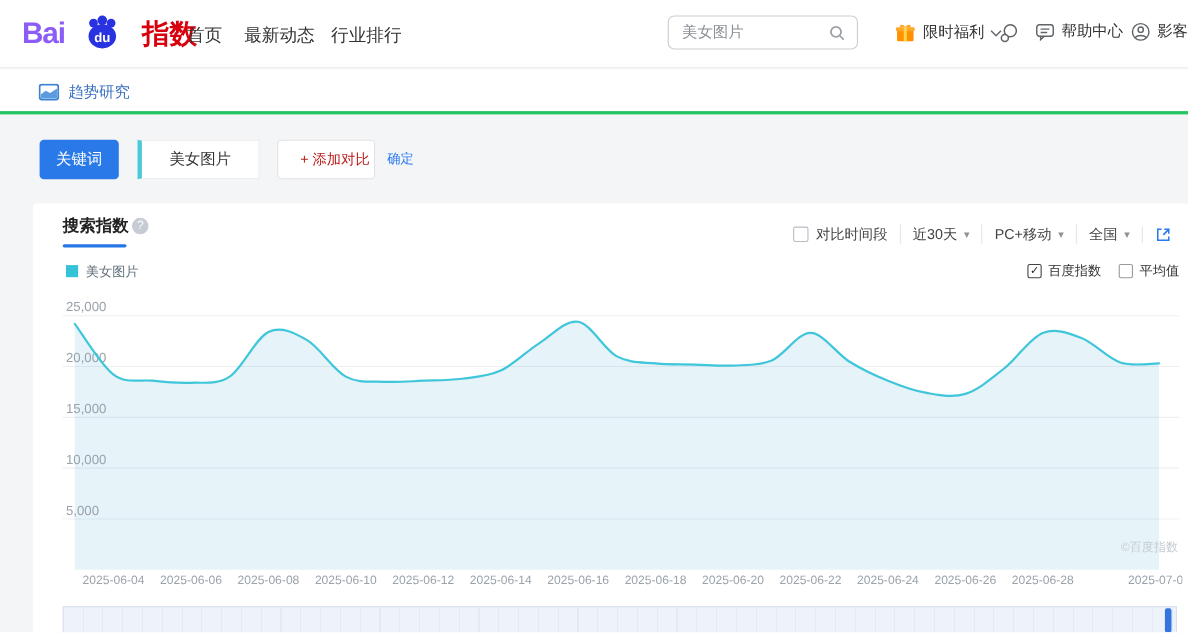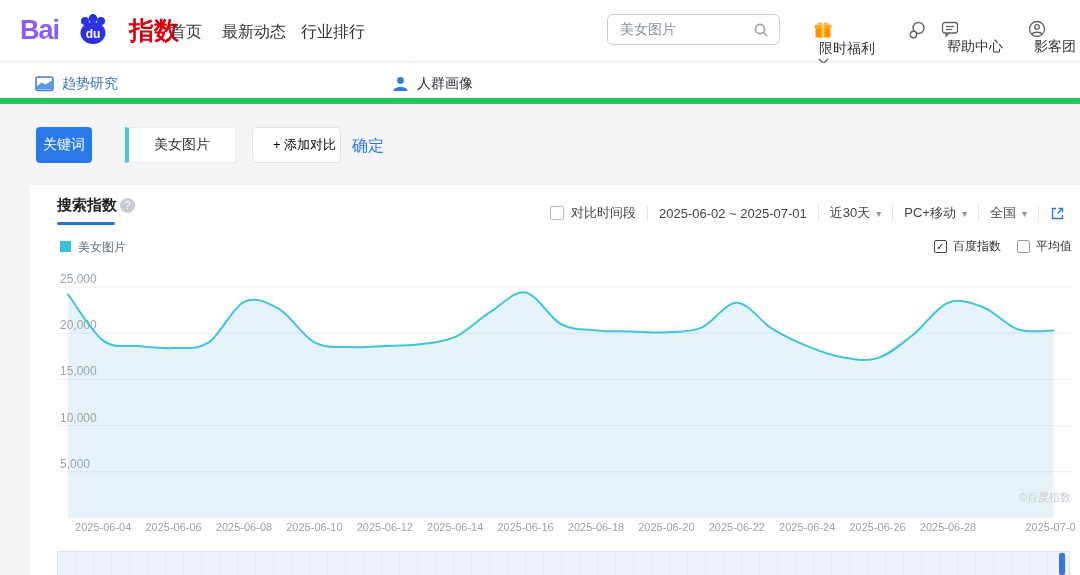--- a/index.html
+++ b/index.html
@@ -10,35 +10,35 @@
   
   .navbar { position:absolute; left:0; top:0; width:1080px; height:62px; background:#fff; border-bottom:1px solid #ededed; }
   .logo { position:absolute; left:20px; top:12px; display:flex; align-items:center; cursor:pointer; }
   .logo-bai { color:#8b5cf6; font-size:27px; font-weight:bold; letter-spacing:-1px; }
   .logo-paw { position:relative; width:36px; height:36px; margin:0 16px; }
   .logo-suffix { color:#d8000c; font-size:25px; font-weight:bold; margin-left:2px; }
   .nav-menu-item { position:absolute; top:22px; font-size:16px; color:#333; cursor:pointer; }
   .searchbox { position:absolute; left:607px; top:14px; width:173px; height:31px; border:1px solid #c9cdd2; border-radius:6px; background:#fff; }
   .searchbox input { position:absolute; left:12px; top:1px; width:130px; height:27px; border:none; outline:none; font-size:14px; color:#8a9097; background:transparent; font-family:inherit; }
   .search-icon { position:absolute; right:10px; top:7px; }
-  .nav-right-item { position:absolute; top:20px; display:flex; align-items:flex-start; font-size:14px; color:#333; cursor:pointer; white-space:nowrap;flex-direction:column; }
+  .nav-right-item { position:absolute; top:20px; display:flex; align-items:center; font-size:14px; color:#333; cursor:pointer; white-space:nowrap; }
   .nav-right-item .txt { margin-left:6px; }
   .caret-svg { margin-left:5px; }
 
   
-  .subnav { position:absolute; left:0; top:63px; width:1080px; height:41px; background:#fff; border-bottom:6px solid #22c55e; }
+  .subnav { position:absolute; left:0; top:63px; width:1080px; height:41px; background:#fff; border-bottom:3px solid #22c55e; }
   .subnav-item { position:absolute; top:0; height:41px; display:flex; align-items:center; cursor:pointer; font-size:14px; color:#2b2f36; }
   .subnav-item .lbl { margin-left:8px; }
   .subnav-item.active .lbl { color:#3a6fc0; }
 
   
-  .kw-btn { position:absolute; left:36px; top:127px; width:56px; height:36px; background:#2979e8; color:#fff; font-size:14px; border:none; border-radius:4px; cursor:pointer; font-family:inherit; }
+  .kw-btn { position:absolute; left:36px; top:127px; width:72px; height:36px; background:#2979e8; color:#fff; font-size:14px; border:none; border-radius:4px; cursor:pointer; font-family:inherit; }
   .kw-box { position:absolute; left:125px; top:127px; width:111px; height:36px; background:#fff; border:1px solid #ececec; border-left:4px solid #4cc8dc; display:flex; align-items:center; justify-content:center; font-size:14px; color:#333; cursor:pointer; }
-  .add-btn { position:absolute; left:252px; top:127px; width:89px; height:36px; background:#fff; border:1px solid #e2e2e2; border-radius:4px; font-size:13px; color:#000000; cursor:pointer; font-family:inherit;padding-left:16px; }
-  .confirm-link { position:absolute; left:352px; top:136px; font-size:16px; color:#2878ee; cursor:pointer; text-decoration:none; }
+  .add-btn { position:absolute; left:252px; top:127px; width:89px; height:36px; background:#fff; border:1px solid #e2e2e2; border-radius:4px; font-size:13px; color:#b91c1c; cursor:pointer; font-family:inherit;padding-left:16px; }
+  .confirm-link { position:absolute; left:352px; top:136px; font-size:12px; color:#2878ee; cursor:pointer; text-decoration:none; }
 
   
   .card { position:absolute; left:30px; top:185px; width:1050px; height:390px; background:#fff; border-radius:3px 0 0 0; overflow:hidden; }
   .card-title { position:absolute; left:27px; top:11px; font-size:15px; font-weight:bold; color:#222; }
   .q-icon { position:absolute; left:90px; top:13px; width:15px; height:15px; border-radius:50%; background:#c6cbd4; color:#fff; font-size:11px; text-align:center; line-height:15px; }
   .q-icon::after { content:"?"; }
   .tab-underline { position:absolute; left:27px; top:37px; width:58px; height:3px; background:#2776e8; border-radius:2px; }
 
   .controls { position:absolute; right:4px; top:10px; height:26px; display:flex; align-items:center; }
   .ctrl { display:flex; align-items:center; padding:0 11px; font-size:13px; color:#444; cursor:pointer; white-space:nowrap;margin-top:10px; }
@@ -150,50 +150,38 @@
   <nav class="subnav">
     <div class="subnav-item active" style="left:35px">
       <span>
         <svg width="19" height="16" viewBox="0 0 19 16">
           <rect x="1" y="1" width="17" height="13.5" rx="2" fill="none" stroke="#3b82d4" stroke-width="1.6"></rect>
           <path d="M2 10 L6.5 6.5 L10.5 8.5 L17 4.5 L17 13.5 L2 13.5 Z" fill="#5b9ce0"></path>
         </svg>
       </span>
       <span class="lbl">趋势研究</span>
     </div>
-    <div class="subnav-item" style="left:392px">
-      <span>
-        <svg width="17" height="16" viewBox="0 0 17 16">
-          <circle cx="8.5" cy="4.5" r="3.4" fill="#2f7fd8"></circle>
-          <path d="M1.5 15 C1.5 9.8 15.5 9.8 15.5 15 Z" fill="#2f7fd8"></path>
-        </svg>
-      </span>
-      <span class="lbl">人群画像</span>
-    </div>
   </nav>
 
   <button class="kw-btn">关键词</button>
   <div class="kw-box">
     <span>美女图片</span>
   </div>
   <button class="add-btn">+ 添加对比</button>
   <a class="confirm-link">确定</a>
 
   <section class="card">
     <span class="card-title">搜索指数</span>
     <span class="q-icon"></span>
     <span class="tab-underline"></span>
 
     <div class="controls">
       <div class="ctrl">
         <span class="checkbox"></span>
         <span>对比时间段</span>
-      </div>
-      <div class="ctrl">
-        <span>2025-06-02 ~ 2025-07-01</span>
       </div>
       <div class="ctrl">
         <span>近30天</span>
         <span class="caret">▾</span>
       </div>
       <div class="ctrl">
         <span>PC+移动</span>
         <span class="caret">▾</span>
       </div>
       <div class="ctrl">

